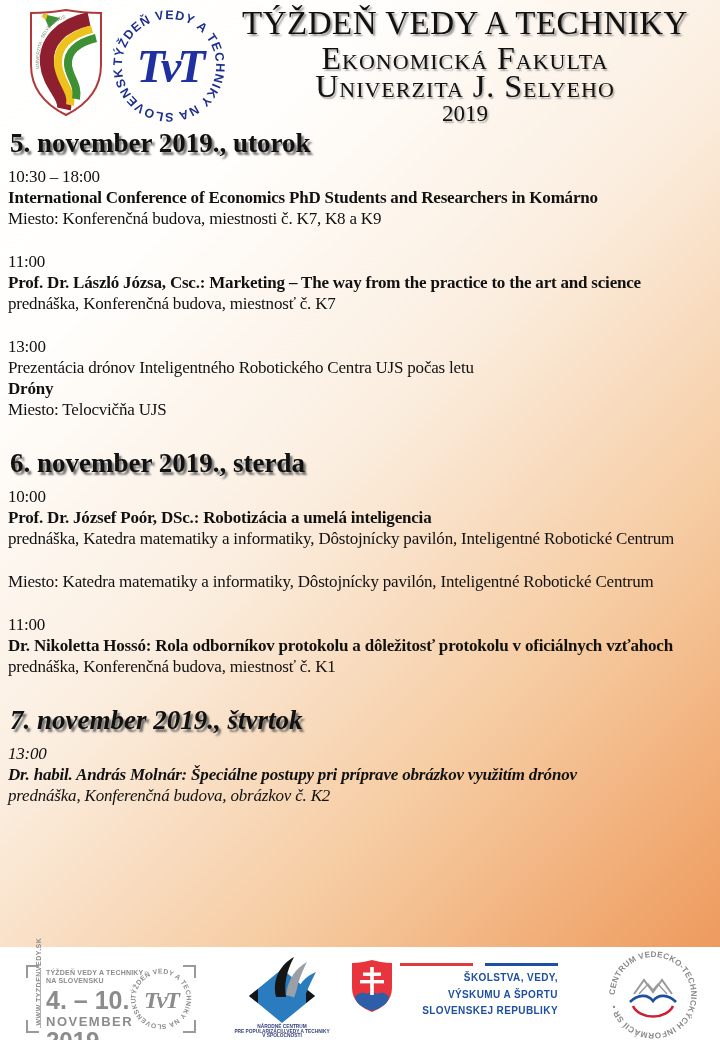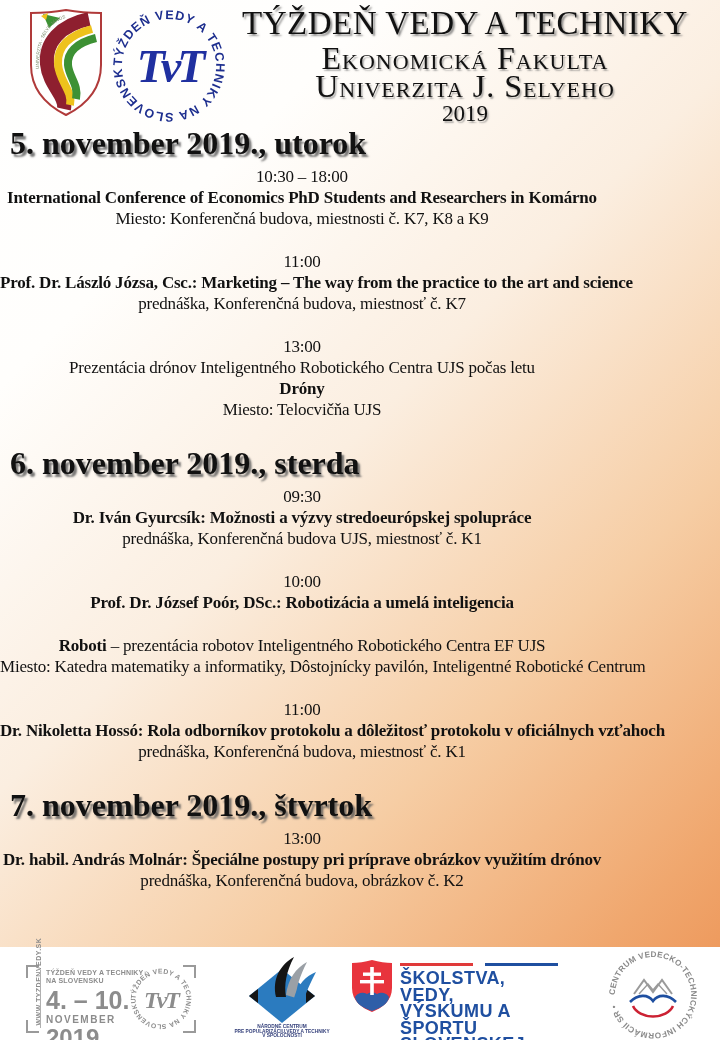--- a/index.html
+++ b/index.html
@@ -11,49 +11,49 @@
   
   .header{position:absolute;top:0;left:0;right:0;height:128px;}
   .ujs-logo{position:absolute;left:26px;top:7px;}
   .tvt-logo{position:absolute;left:108px;top:5px;}
   .title-block{position:absolute;left:212px;right:2px;top:2px;text-align:center;}
   .main-title{font-size:33px;line-height:42px;letter-spacing:.5px;text-shadow:2px 2px 2px rgba(90,90,90,.65);}
   .sub-title{font-size:32px;line-height:28px;font-variant:small-caps;letter-spacing:1px;text-shadow:1.5px 1.5px 1.5px rgba(110,110,110,.55);}
   .year-line{font-size:23px;line-height:28px;text-shadow:1.5px 1.5px 1.5px rgba(110,110,110,.55);}
   
   .schedule{position:absolute;top:126px;left:0;width:720px;}
-  .day-heading{font-size:32px;font-weight:bold;line-height:34px;margin:0 0 6px 10px;text-shadow:2.5px 2.5px 2px rgba(85,85,85,.8);}
+  .day-heading{font-size:27px;font-weight:bold;line-height:34px;margin:0 0 6px 10px;text-shadow:2.5px 2.5px 2px rgba(85,85,85,.8);}
   .section{margin-bottom:26px;}
-  .section.s3{margin-top:14px;}
-  .event{width:604px;text-align:center;margin-bottom:22px;}
+  .section.s3{margin-top:14px;font-style:italic;}
+  .event{width:604px;margin-bottom:22px;margin-left:8px;}
   .event:last-child{margin-bottom:0;}
   .line{font-size:17px;line-height:21px;white-space:nowrap;letter-spacing:-0.2px;}
   .line .b{font-weight:bold;}
   
   .footer{position:absolute;left:0;top:947px;width:720px;height:93px;background:#ffffff;}
   .banner{position:absolute;left:26px;top:18px;width:170px;height:68px;color:var(--logo-gray,#8c8c8c);}
   .bk{position:absolute;width:11px;height:11px;border:0 solid #9a9a9a;}
   .bk.tl{left:0;top:0;border-top-width:2px;border-left-width:2px;}
   .bk.tr{right:0;top:0;border-top-width:2px;border-right-width:2px;}
   .bk.bl{left:0;bottom:0;border-bottom-width:2px;border-left-width:2px;}
   .bk.br{right:0;bottom:0;border-bottom-width:2px;border-right-width:2px;}
   .site-vert{position:absolute;left:-17px;top:28px;transform:rotate(-90deg);transform-origin:center;font-family:"Liberation Sans",sans-serif;font-size:7px;font-weight:bold;letter-spacing:.5px;width:58px;text-align:center;}
   .banner-rule{position:absolute;left:14px;top:5px;width:1px;height:58px;background:#b0b0b0;}
   .banner-text{position:absolute;left:20px;top:4px;font-family:"Liberation Sans",sans-serif;font-weight:bold;line-height:1;}
   .bt-small{font-size:7px;line-height:8px;letter-spacing:.2px;}
   .bt-range{font-size:25px;margin-top:3px;}
-  .bt-month{font-size:10px;letter-spacing:1.5px;margin-top:2px;}
+  .bt-month{font-size:13px;letter-spacing:1.5px;margin-top:2px;}
   .bt-year{font-size:24px;margin-top:1px;}
   .banner-ring{position:absolute;right:2px;top:1px;}
   .ncp-logo{position:absolute;left:232px;top:10px;}
   .ministry{position:absolute;left:350px;top:12px;}
   .ministry-text{position:absolute;left:50px;top:1px;font-family:"Liberation Sans",sans-serif;font-weight:bold;color:var(--ministry-blue,#1f4fa0);}
   .min-name{font-size:16.5px;letter-spacing:1px;}
   .min-flag{width:158px;height:3px;margin:3px 0 4px;background:linear-gradient(to right,var(--ministry-red,#e03a3a) 0 46%,#ffffff 46% 54%,var(--ministry-blue,#1f4fa0) 54% 100%);}
-  .min-line{font-size:18px;line-height:16.5px;letter-spacing:.4px;}
+  .min-line{font-size:10px;line-height:16.5px;letter-spacing:.4px;text-align:right;}
   .cvti-logo{position:absolute;left:606px;top:3px;}
 </style>
 </head>
 <body>
 
 <div class="page">
 
   <div class="header">
 
     <svg class="ujs-logo" width="80" height="112" viewBox="0 0 80 112">
@@ -101,30 +101,25 @@
         <div class="event">
           <div class="line"><span>13:00</span></div>
           <div class="line"><span>Prezentácia drónov Inteligentného Robotického Centra UJS počas letu</span></div>
           <div class="line"><span class="b">Dróny</span></div>
           <div class="line"><span>Miesto: Telocvičňa UJS</span></div>
         </div>
       </div>
       <div class="section s2">
         <div class="day-heading">6. november 2019., sterda</div>
         <div class="event">
-          <div class="line"><span>09:30</span></div>
-          <div class="line"><span class="b">Dr. Iván Gyurcsík: Možnosti a výzvy stredoeurópskej spolupráce</span></div>
-          <div class="line"><span>prednáška, Konferenčná budova UJS, miestnosť č. K1</span></div>
-        </div>
-        <div class="event">
           <div class="line"><span>10:00</span></div>
           <div class="line"><span class="b">Prof. Dr. József Poór, DSc.: Robotizácia a umelá inteligencia</span></div>
-        </div>
-        <div class="event">
-          <div class="line"><span class="b">Roboti</span><span> – prezentácia robotov Inteligentného Robotického Centra EF UJS</span></div>
+          <div class="line"><span>prednáška, Katedra matematiky a informatiky, Dôstojnícky pavilón, Inteligentné Robotické Centrum</span></div>
+        </div>
+        <div class="event">
           <div class="line"><span>Miesto: Katedra matematiky a informatiky, Dôstojnícky pavilón, Inteligentné Robotické Centrum</span></div>
         </div>
         <div class="event">
           <div class="line"><span>11:00</span></div>
           <div class="line"><span class="b">Dr. Nikoletta Hossó: Rola odborníkov protokolu a dôležitosť protokolu v oficiálnych vzťahoch</span></div>
           <div class="line"><span>prednáška, Konferenčná budova, miestnosť č. K1</span></div>
         </div>
       </div>
       <div class="section s3">
         <div class="day-heading">7. november 2019., štvrtok</div>

